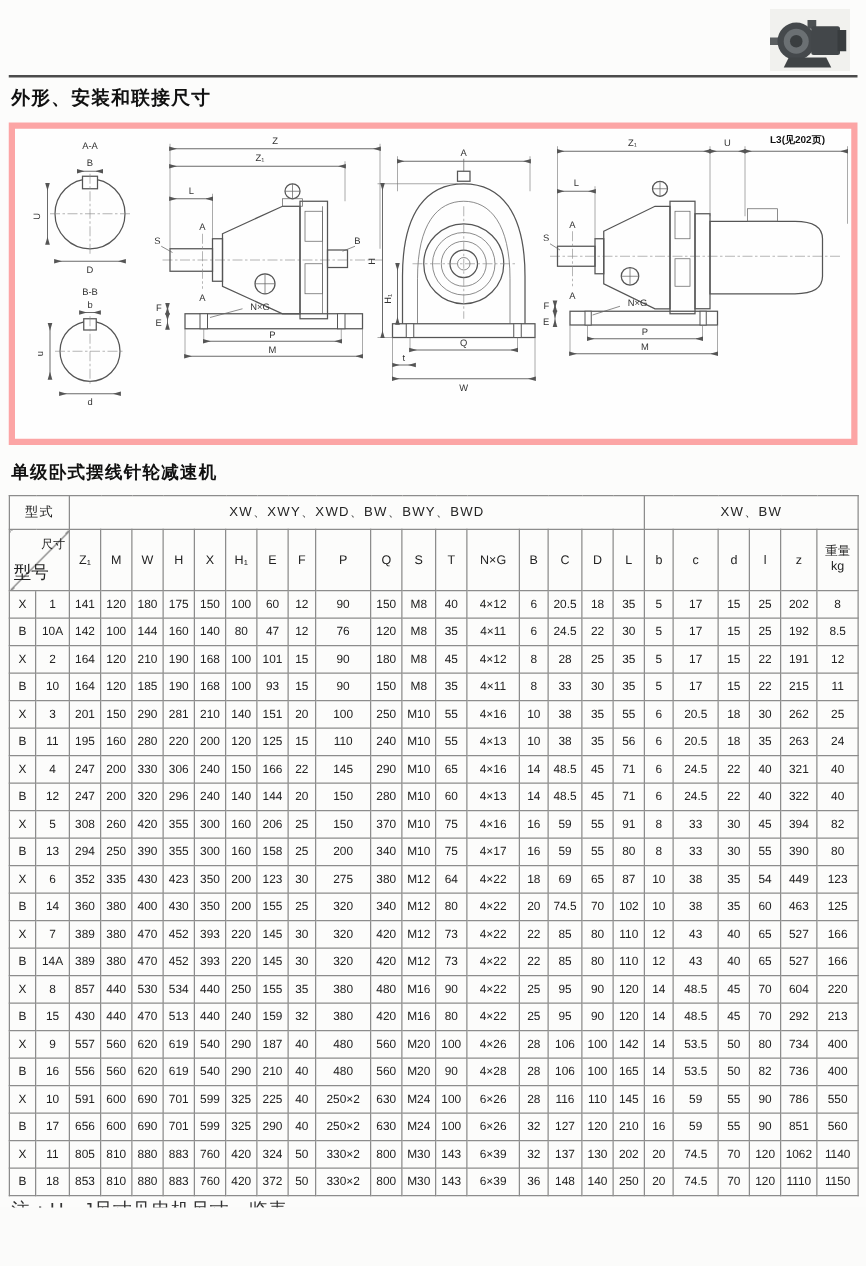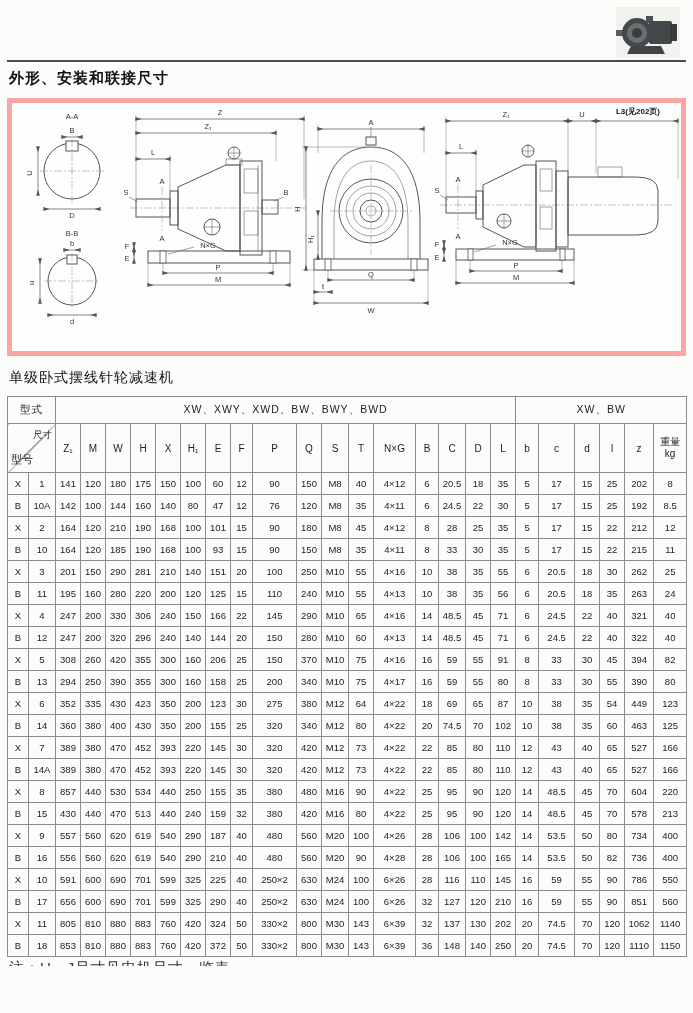--- a/index.html
+++ b/index.html
@@ -7,32 +7,32 @@
   .page { width:693px; height:966px; padding:5px 7px 0 7px; background:#fcfcfb; position:relative; }
 
   .photo-row { height:52px; position:relative; }
   .product-photo { position:absolute; right:6px; top:2px; }
 
   .title-rule { height:2px; background:#4b4b4b; margin-top:3px; }
   .page-title { font-size:15px; font-weight:bold; color:#111; margin:7px 0 10px 2px; letter-spacing:1px; }
 
   .diagram-box { border:5px solid #fca5a5; background:#fefefe; height:258px; overflow:hidden; }
 
-  .section-title { font-size:14px; font-weight:normal; color:#111; margin:13px 0 9px 2px; letter-spacing:1px; }
+  .section-title { font-size:14px; font-weight:bold; color:#111; margin:13px 0 9px 2px; letter-spacing:1px; }
 
   table.dim { border-collapse:collapse; table-layout:fixed; width:679px; font-size:9.5px; color:#222; }
   table.dim th, table.dim td { border:1px solid #8c8c8c; text-align:center; vertical-align:middle; padding:0; font-weight:normal; overflow:hidden; white-space:nowrap; }
   tr.hrow1 th { height:27px; font-size:10.5px; letter-spacing:1px; }
   tr.hrow2 th { height:49px; font-size:10px; }
   td { height:22px; }
 
   th.corner { position:relative; background:
       linear-gradient(to bottom right, transparent calc(50% - 0.6px), #8c8c8c calc(50% - 0.6px), #8c8c8c calc(50% + 0.6px), transparent calc(50% + 0.6px)); }
   .corner-top { position:absolute; top:5px; right:3px; font-size:9.5px; }
-  .corner-bottom { position:absolute; bottom:5px; left:3px; font-size:11px; }
+  .corner-bottom { position:absolute; bottom:5px; left:3px; font-size:14px; }
   .weight-th span { display:block; line-height:1.25; }
 
   .footnote { font-size:15px; color:#333; margin:2px 0 0 2px; letter-spacing:0.5px; }
 
   
   .ol { fill:none; stroke:#555; stroke-width:1; }
   .thin { fill:none; stroke:#666; stroke-width:0.6; }
   .cl { stroke:#888; stroke-width:0.5; stroke-dasharray:8 2 2 2; }
   .dim-line { stroke:#555; stroke-width:0.7; marker-start:url(#ms); marker-end:url(#me); }
   .ext { stroke:#777; stroke-width:0.5; }
@@ -400,21 +400,21 @@
           <td>45</td>
           <td>4×12</td>
           <td>8</td>
           <td>28</td>
           <td>25</td>
           <td>35</td>
           <td>5</td>
           <td>17</td>
           <td>15</td>
           <td>22</td>
-          <td>212</td>
+          <td>191</td>
           <td>12</td>
         </tr>
         <tr>
           <td>B</td>
           <td>10</td>
           <td>164</td>
           <td>120</td>
           <td>185</td>
           <td>190</td>
           <td>168</td>
@@ -751,21 +751,21 @@
           <td>80</td>
           <td>4×22</td>
           <td>25</td>
           <td>95</td>
           <td>90</td>
           <td>120</td>
           <td>14</td>
           <td>48.5</td>
           <td>45</td>
           <td>70</td>
-          <td>578</td>
+          <td>292</td>
           <td>213</td>
         </tr>
         <tr>
           <td>X</td>
           <td>9</td>
           <td>557</td>
           <td>560</td>
           <td>620</td>
           <td>619</td>
           <td>540</td>

